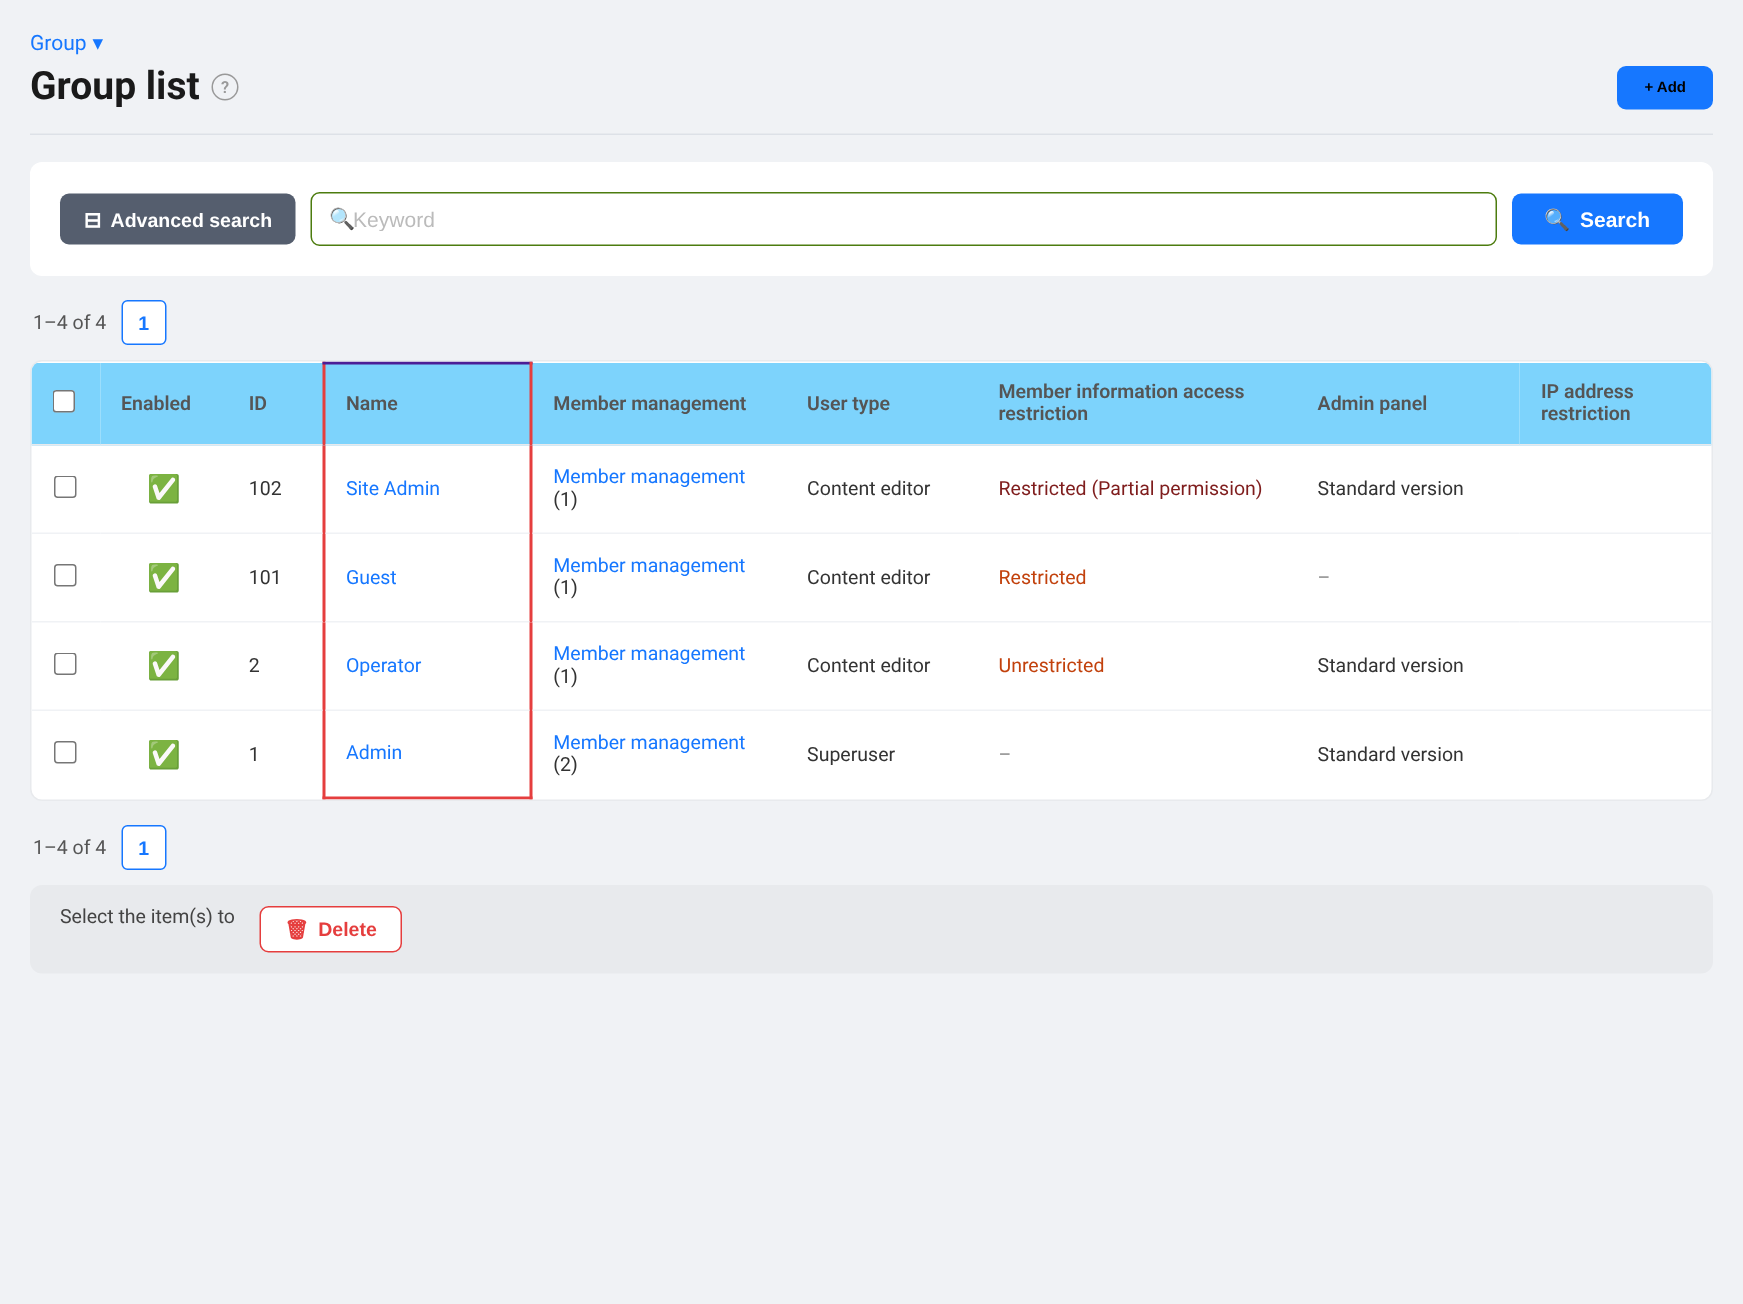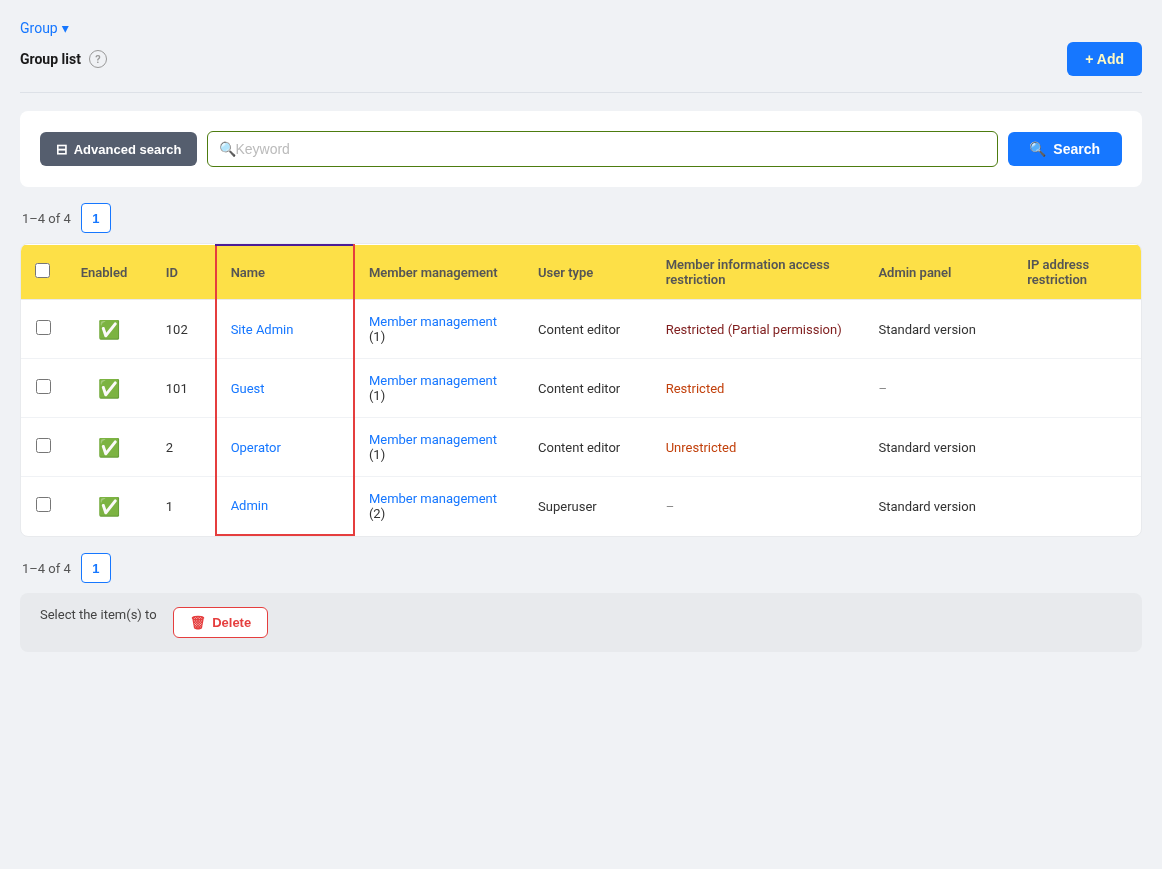--- a/index.html
+++ b/index.html
@@ -32,44 +32,44 @@
       align-items: center;
       justify-content: space-between;
       margin-bottom: 16px;
     }
     .page-title-group {
       display: flex;
       align-items: center;
       gap: 8px;
     }
     .page-title {
-      font-size: 14px;
+      font-size: 26px;
       font-weight: 700;
       color: #1a1a1a;
     }
     .help-icon {
       width: 18px;
       height: 18px;
       border-radius: 50%;
       border: 1.5px solid #999;
       color: #999;
       display: flex;
       align-items: center;
       justify-content: center;
       font-size: 11px;
       cursor: pointer;
       font-weight: 600;
     }
     .add-button {
       background: #1677ff;
-      color: #fef9c3;
+      color: #000000;
       border: none;
       border-radius: 6px;
       padding: 9px 18px;
-      font-size: 14px;
+      font-size: 10px;
       font-weight: 600;
       cursor: pointer;
       display: flex;
       align-items: center;
       gap: 4px;
     }
     .divider {
       border: none;
       border-top: 1px solid #dde1e7;
       margin-bottom: 18px;
@@ -171,21 +171,21 @@
       border-radius: 8px;
       overflow: hidden;
       margin-bottom: 16px;
       border: 1px solid #e8eaed;
     }
     .data-table {
       width: 100%;
       border-collapse: collapse;
     }
     .data-table thead tr {
-      background: #fde047;
+      background: #7dd3fc;
       border-bottom: 1px solid #e8eaed;
     }
     .data-table th {
       padding: 12px 14px;
       text-align: left;
       font-size: 13px;
       font-weight: 600;
       color: #555;
     }
     .data-table td {

